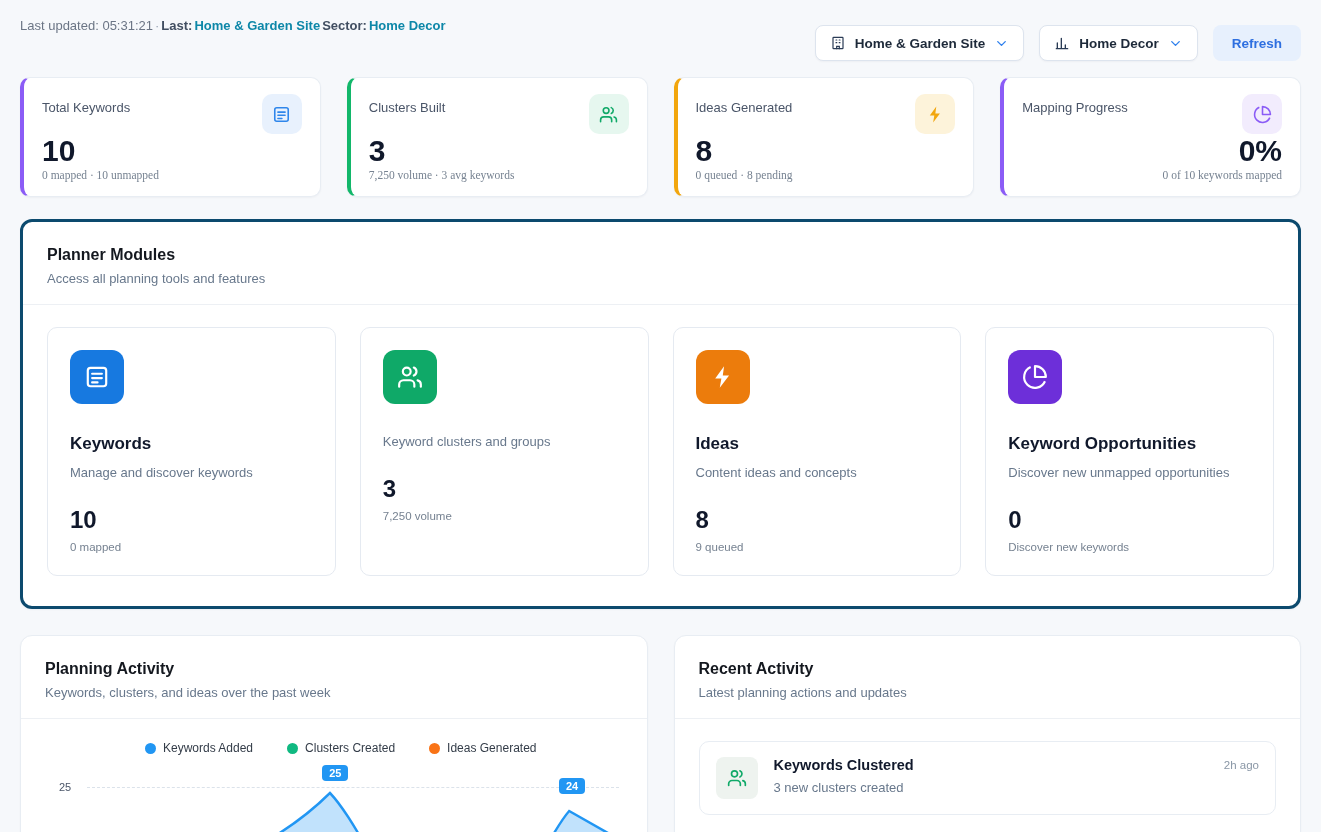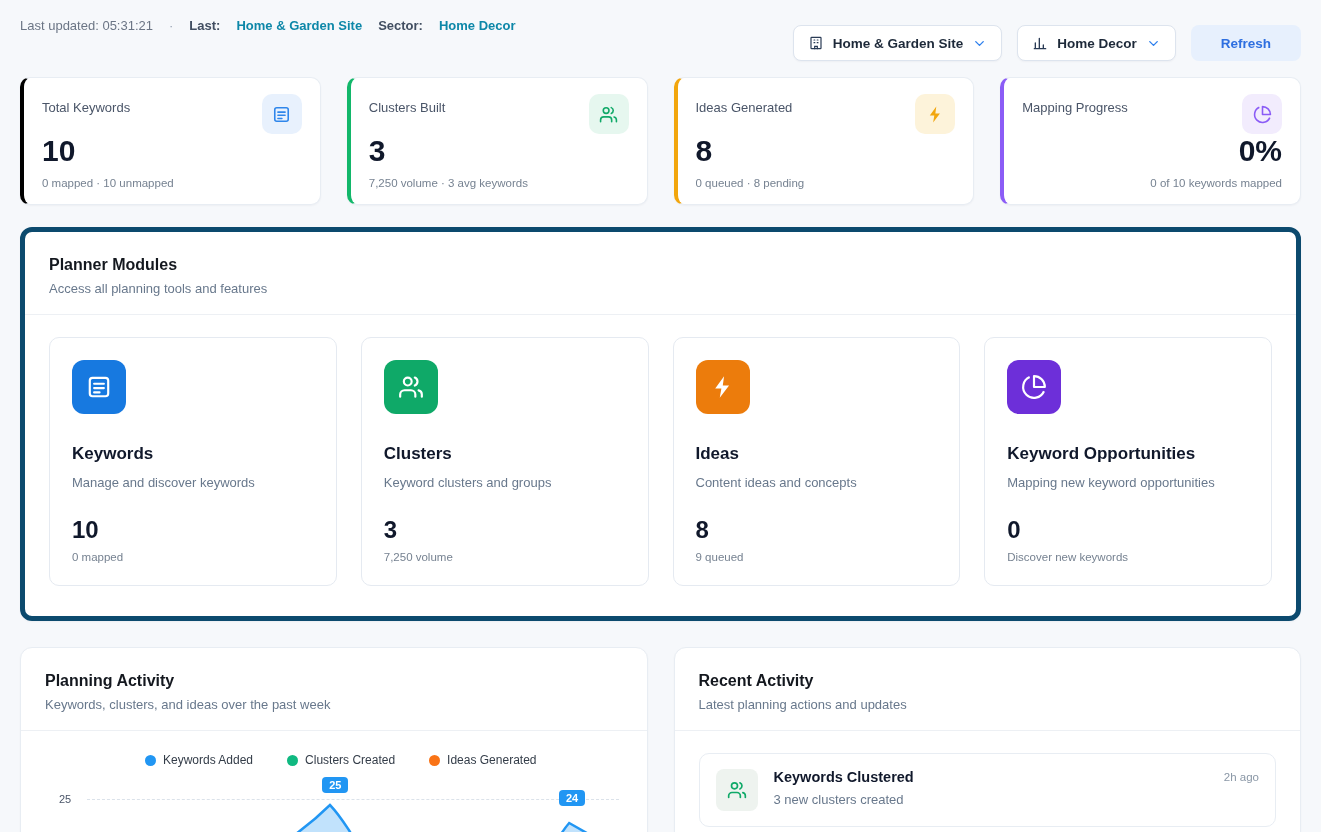--- a/index.html
+++ b/index.html
@@ -7,62 +7,62 @@
   body {
     background: #f6f8fb;
     font-family: "Liberation Sans", sans-serif;
     color: #101828;
   }
   .page { padding: 18px 20px 0; }
 
   
   .header { display: flex; justify-content: space-between; align-items: flex-start; margin-bottom: 16px; }
   .page-title { font-size: 25px; font-weight: 800; color: #10182b; letter-spacing: .2px; margin-bottom: 9px; }
-  .meta-row { display: flex; align-items: center; gap: 16px; font-size: 13px; color: #6b7585; }
+  .meta-row { display: flex; align-items: center; gap: 2px; font-size: 13px; color: #6b7585; }
   .meta-sep { color: #98a2b3; }
   .meta-label { color: #414e61; font-weight: 700; }
   .meta-link { color: #0d87a8; font-weight: 600; cursor: pointer; }
   .controls { display: flex; gap: 15px; margin-top: 7px; }
   .select-btn {
     display: flex; align-items: center; gap: 9px;
     background: #fff; border: 1px solid #dde4ee; border-radius: 8px;
     padding: 9px 14px; font-size: 13.5px; font-weight: 600; color: #1d2939;
     font-family: inherit; cursor: pointer; box-shadow: 0 1px 2px rgba(16,24,40,.04);
   }
   .select-btn svg.lead { width: 16px; height: 16px; color: #2a3b55; }
   .select-btn svg.chev { width: 15px; height: 15px; color: #2f80ed; }
   .refresh-btn {
     background: #e7f0fd; color: #2e6fe0; border: none; border-radius: 8px;
-    padding: 10px 30px; font-size: 13.5px; font-weight: 700; font-family: inherit; cursor: pointer;
+    padding: 10px 19px; font-size: 13.5px; font-weight: 700; font-family: inherit; cursor: pointer;
   }
 
   
   .stats-grid { display: grid; grid-template-columns: repeat(4, 1fr); gap: 26px; margin-bottom: 22px; }
   .stat-card {
     background: #fff; border: 1px solid #e8edf3; border-radius: 10px;
     padding: 16px 18px 15px; box-shadow: 0 1px 2px rgba(16,24,40,.04);
   }
-  .stat-card.acc-blue   { border-left: 4px solid #000000; }
+  .stat-card.acc-blue   { border-left: 4px solid #8b5cf6; }
   .stat-card.acc-green  { border-left: 4px solid #12b76a; }
   .stat-card.acc-orange { border-left: 4px solid #f2a60d; }
   .stat-card.acc-purple { border-left: 4px solid #8b5cf6; text-align: right; }
   .stat-top { display: flex; justify-content: space-between; align-items: flex-start; }
   .stat-label { font-size: 13px; color: #4a5568; padding-top: 6px; }
   .stat-icon { width: 40px; height: 40px; border-radius: 10px; display: flex; align-items: center; justify-content: center; }
   .stat-icon svg { width: 19px; height: 19px; }
   .tint-blue   { background: #e8f1fd; color: #2f86eb; }
   .tint-green  { background: #e6f7ef; color: #10a968; }
   .tint-orange { background: #fdf3da; color: #f2a60d; }
   .tint-purple { background: #f2ecfd; color: #8b5cf6; }
   .stat-value { font-size: 30px; font-weight: 800; color: #10182b; margin-top: 0; }
-  .stat-detail { font-size: 11.5px; color: #76markdown8291; color: #768291; margin-top: 9px; }
+  .stat-detail { font-size: 11.5px; color: #76markdown8291; color: #768291; margin-top: 1px; font-family: Liberation Serif, serif; }
 
   
   .modules-panel {
-    background: #fff; border: 5px solid #0c4a6e; border-radius: 12px;
+    background: #fff; border: 3px solid #0c4a6e; border-radius: 12px;
     padding: 24px 24px 30px; margin-bottom: 26px; box-shadow: 0 1px 2px rgba(16,24,40,.04);
   }
   .section-title { font-size: 16px; font-weight: 700; color: #14181f; }
   .section-sub { font-size: 13px; color: #68788c; margin-top: 7px; }
   .panel-divider { border: none; border-top: 1px solid #edf0f4; margin: 18px -24px 22px; }
   .modules-grid { display: grid; grid-template-columns: repeat(4, 1fr); gap: 24px; }
   .module-card {
     background: #fff; border: 1px solid #e5eaf1; border-radius: 10px;
     padding: 22px; cursor: pointer;
   }
@@ -250,21 +250,20 @@
         <div class="module-desc">Manage and discover keywords</div>
         <div class="module-value">10</div>
         <div class="module-detail">0 mapped</div>
       </div>
       <div class="module-card">
         <div class="module-icon bg-green">
             <svg viewBox="0 0 24 24">
               <use href="#i-users"></use>
             </svg>
           </div>
-        <div class="module-title">Clusters</div>
         <div class="module-desc">Keyword clusters and groups</div>
         <div class="module-value">3</div>
         <div class="module-detail">7,250 volume</div>
       </div>
       <div class="module-card">
         <div class="module-icon bg-orange">
             <svg viewBox="0 0 24 24">
               <use href="#i-lightning"></use>
             </svg>
           </div>
@@ -273,21 +272,21 @@
         <div class="module-value">8</div>
         <div class="module-detail">9 queued</div>
       </div>
       <div class="module-card">
         <div class="module-icon bg-purple">
             <svg viewBox="0 0 24 24">
               <use href="#i-pie"></use>
             </svg>
           </div>
         <div class="module-title">Keyword Opportunities</div>
-        <div class="module-desc">Mapping new keyword opportunities</div>
+        <div class="module-desc">Discover new unmapped opportunities</div>
         <div class="module-value">0</div>
         <div class="module-detail">Discover new keywords</div>
       </div>
     </div>
   </div>
 
   <div class="bottom-grid">
 
     <div class="panel">
       <div class="section-title">Planning Activity</div>

